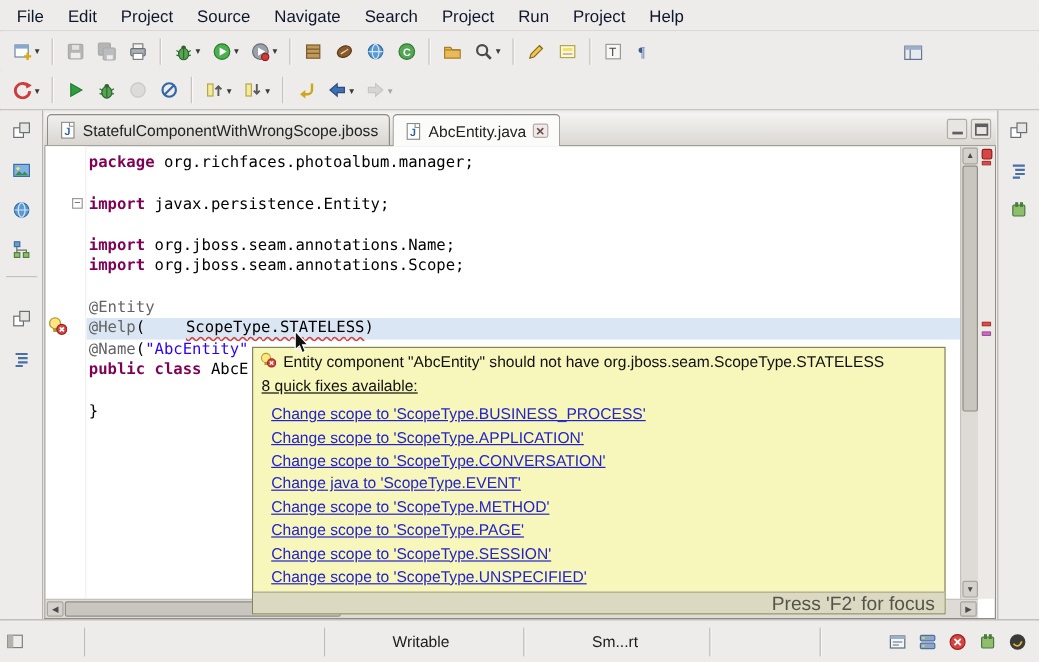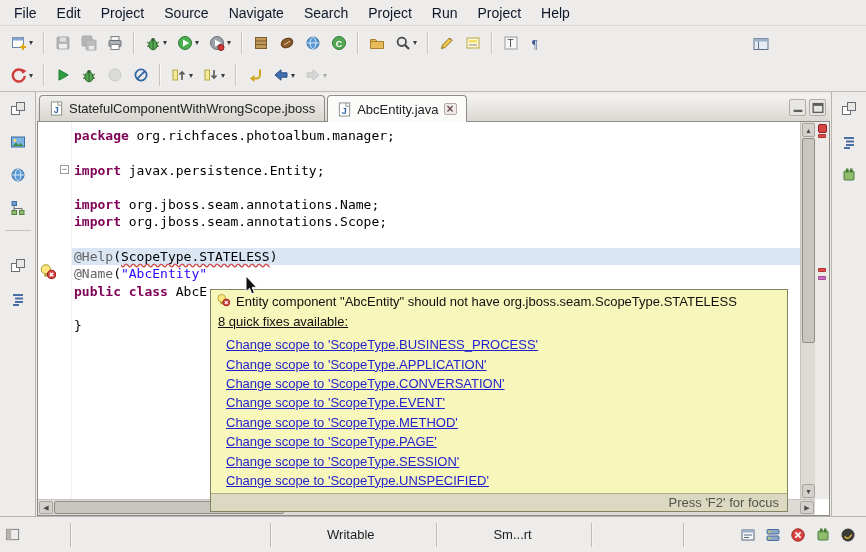--- a/index.html
+++ b/index.html
@@ -42,21 +42,21 @@
   .guttericon{position:absolute;left:1px;width:18px;height:16px;}
   .foldcol{position:absolute;left:20px;top:0;bottom:16px;width:14px;background:#fff;border-right:1px solid #f0f0f0;}
   .foldbox{position:absolute;left:2px;width:9px;height:9px;border:1px solid #9a9a9a;background:#fff;font-size:9px;line-height:7px;text-align:center;color:#555;}
   .codearea{position:absolute;left:34px;top:0;right:29px;bottom:16px;overflow:hidden;font-family:"DejaVu Sans Mono",monospace;font-size:13px;line-height:17.3px;padding-top:5px;}
   .codeline{white-space:pre;padding-left:2px;}
   .codeline.hl{background:var(--line-highlight);}
   .seg-kw{color:var(--kw);font-weight:bold;}
   .seg-ann{color:var(--ann);}
   .seg-str{color:var(--str);}
   .seg-plain{color:var(--plain);}
-  .seg-err{color:var(--plain);text-decoration-line:underline;text-decoration-style:wavy;text-decoration-color:var(--err-underline);text-underline-offset:2px;}
+  .seg-err{color:var(--plain);text-decoration-line:underline;text-decoration-style:wavy;text-decoration-color:var(--err-underline);text-underline-offset:2px;margin-left:34px;}
 
   .vscroll{position:absolute;right:14px;top:0;bottom:16px;width:15px;background:#dedbd6;border-left:1px solid #c6c3be;}
   .hscroll{position:absolute;left:0;right:14px;bottom:0;height:16px;background:#dedbd6;border-top:1px solid #c6c3be;}
   .stepper{position:absolute;font-size:7px;color:#4a4a4a;display:flex;align-items:center;justify-content:center;background:#d4d1cc;border:1px solid #a8a5a0;border-radius:2px;}
   .vscroll .stepper{left:1px;width:13px;height:14px;}
   .vscroll .up{top:1px;} .vscroll .down{bottom:1px;}
   .hscroll .stepper{top:1px;height:13px;width:14px;}
   .hscroll .left{left:1px;} .hscroll .right{right:1px;}
   .vthumb{position:absolute;left:1px;width:13px;top:16px;height:205px;background:#c9c6c0;border:1px solid #908d87;border-radius:2px;}
   .hthumb{position:absolute;top:1px;height:13px;left:16px;width:230px;background:#c9c6c0;border:1px solid #908d87;border-radius:2px;}
@@ -65,21 +65,21 @@
   .rulermark{position:absolute;right:3px;width:8px;height:4px;border-radius:1px;border:1px solid rgba(0,0,0,.25);}
 
   
   .popup{position:absolute;left:210px;top:289px;width:578px;height:223px;background:var(--popup-bg);border:1px solid var(--popup-border);z-index:40;font-size:13px;color:#111;}
   .popup-header{display:flex;align-items:center;gap:6px;padding:3px 6px 0 5px;white-space:nowrap;overflow:hidden;}
   .popup-title{white-space:nowrap;}
   .popup-sub{padding:4px 2px 0 7px;text-decoration:underline;}
   .fixlist{padding:6px 6px 0 15px;}
   .fixitem{height:19.4px;display:flex;align-items:center;}
   .fixlink{color:var(--link);text-decoration:underline;cursor:pointer;white-space:nowrap;}
-  .popup-footer{position:absolute;left:0;right:0;bottom:0;height:18px;background:#dbd9c2;border-top:1px solid #aeac8e;text-align:right;padding:1px 8px 0 0;font-size:13px;color:#55544a;}
+  .popup-footer{position:absolute;left:0;right:0;bottom:0;height:18px;background:#dbd9c2;border-top:1px solid #aeac8e;text-align:right;padding:1px 8px 0 0;font-size:16px;color:#55544a;}
 
   
   .statusbar{position:absolute;left:0;bottom:0;right:0;height:36px;border-top:1px solid #b7b4ae;display:flex;align-items:center;background:var(--window-bg);gap:44px;}
   .sb-trim{width:34px;display:flex;justify-content:center;}
   .sb-div{width:2px;height:24px;border-left:1px solid #bfbcb6;border-right:1px solid #f6f5f3;margin:0 1px;}
   .sb-cell{height:100%;display:flex;align-items:center;padding:0 10px;font-size:13px;color:#1d1d1d;}
   .sb-empty1{width:140px;}
   .sb-writable{width:94px;}
   .sb-insert{width:78px;}
   .sb-flex{flex:1;}
@@ -399,20 +399,21 @@
             <div class="foldbox" style="top: 42.6px;">−</div>
           </div>
         <div class="codearea" id="codearea">
             <div class="codeline"><span class="seg-kw">package</span><span class="seg-plain"> org.richfaces.photoalbum.manager;</span></div>
             <div class="codeline">&nbsp;</div>
             <div class="codeline"><span class="seg-kw">import</span><span class="seg-plain"> javax.persistence.Entity;</span></div>
             <div class="codeline">&nbsp;</div>
             <div class="codeline"><span class="seg-kw">import</span><span class="seg-plain"> org.jboss.seam.annotations.Name;</span></div>
             <div class="codeline"><span class="seg-kw">import</span><span class="seg-plain"> org.jboss.seam.annotations.Scope;</span></div>
             <div class="codeline">&nbsp;</div>
+            <div class="codeline"><span class="seg-ann">@Entity</span></div>
             <div class="codeline hl"><span class="seg-ann">@Help</span><span class="seg-plain">(</span><span class="seg-err">ScopeType.STATELESS</span><span class="seg-plain">)</span></div>
             <div class="codeline"><span class="seg-ann">@Name</span><span class="seg-plain">(</span><span class="seg-str">"AbcEntity"</span></div>
             <div class="codeline"><span class="seg-kw">public class</span><span class="seg-plain"> AbcE</span></div>
             <div class="codeline">&nbsp;</div>
             <div class="codeline"><span class="seg-plain">}</span></div>
           </div>
 
         <div class="vscroll">
           <div class="stepper up">▲</div>
           <div class="vthumb"></div>
@@ -469,21 +470,21 @@
         <div class="fixitem">
           <a class="fixlink">Change scope to 'ScopeType.BUSINESS_PROCESS'</a>
         </div>
         <div class="fixitem">
           <a class="fixlink">Change scope to 'ScopeType.APPLICATION'</a>
         </div>
         <div class="fixitem">
           <a class="fixlink">Change scope to 'ScopeType.CONVERSATION'</a>
         </div>
         <div class="fixitem">
-          <a class="fixlink">Change scope to 'ScopeType.EVENT'</a>
+          <a class="fixlink">Change java to 'ScopeType.EVENT'</a>
         </div>
         <div class="fixitem">
           <a class="fixlink">Change scope to 'ScopeType.METHOD'</a>
         </div>
         <div class="fixitem">
           <a class="fixlink">Change scope to 'ScopeType.PAGE'</a>
         </div>
         <div class="fixitem">
           <a class="fixlink">Change scope to 'ScopeType.SESSION'</a>
         </div>

